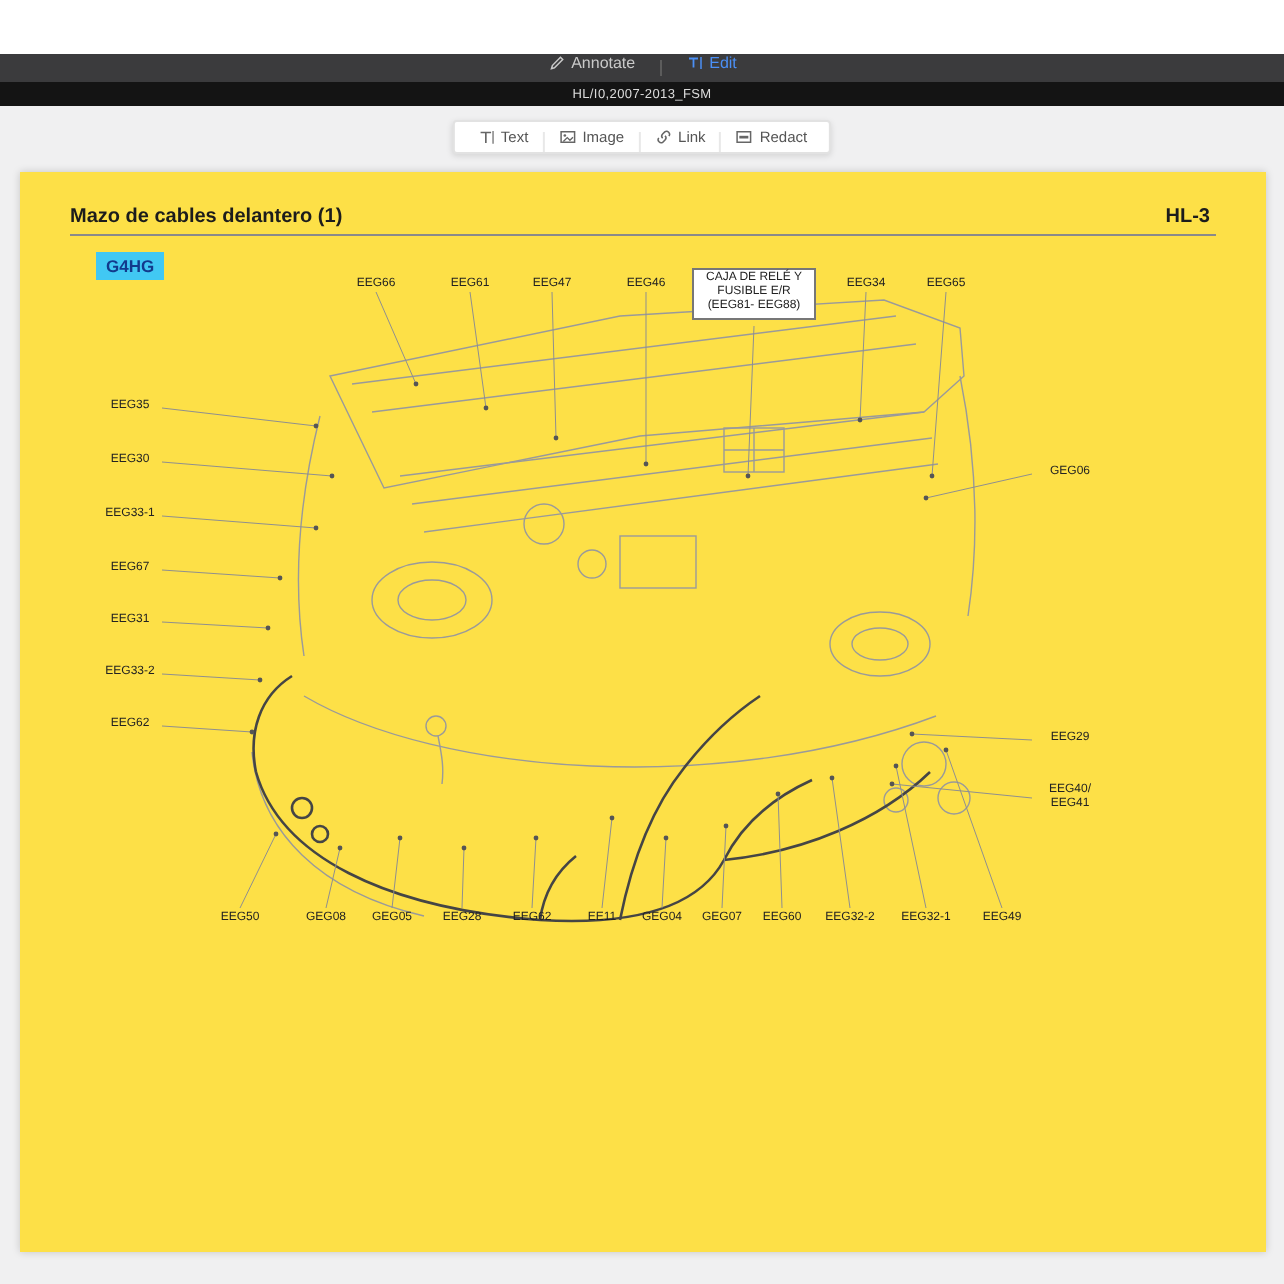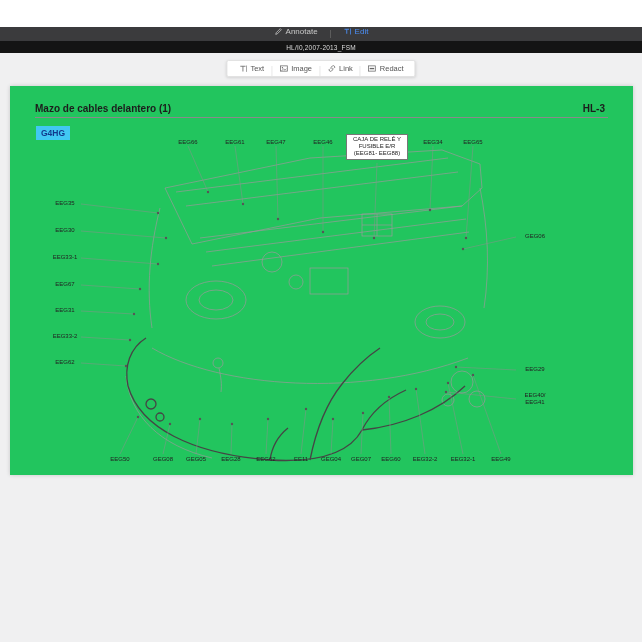--- a/index.html
+++ b/index.html
@@ -23,26 +23,26 @@
 
   .edit-toolbar { position:absolute; top:7px; left:50%; transform:translateX(-50%);
                   background:#fff; border:1px solid #e2e2e2; border-radius:2px;
                   box-shadow:0 1px 3px rgba(0,0,0,.12); display:flex; align-items:flex-end;
                   height:17px; padding:0 4px; }
   .tool-btn { display:flex; align-items:center; gap:3px; font-size:7.5px; color:#555;
               padding:0 7px; height:100%; cursor:default; }
   .tool-btn .icon svg { display:block; }
   .tool-sep { width:1px; height:10px; background:#e8e8e8; }
 
-  .page { position:absolute; left:10px; top:33px; width:623px; height:389px; background:#22c55e;
+  .page { position:absolute; left:10px; top:33px; width:623px; height:540px; background:#fde047;
           box-shadow:0 0 4px rgba(0,0,0,.18); }
   .page-title { position:absolute; top:17px; left:25px; font-size:10px; font-weight:bold; color:#1c1c1c; }
   .page-num   { position:absolute; top:17px; right:28px; font-size:10px; font-weight:bold; color:#1c1c1c;padding-left:40px; }
   .page-rule  { position:absolute; top:31px; left:25px; right:25px; border-top:1px solid #8a8a8a; }
-  .engine-badge { position:absolute; top:40px; left:26px; background:var(--highlight);
+  .engine-badge { position:absolute; top:40px; left:38px; background:var(--highlight);
                   color:#123a8c; font-weight:bold; font-size:8.5px; padding:2px 5px; }
 
   .diagram-svg { position:absolute; left:0; top:0; width:623px; height:540px; }
   .sketch  { stroke:#9a9a9a; stroke-width:.7; fill:none; }
   .harness { stroke:#454545; stroke-width:1.3; fill:none; }
   .leader  { stroke:#8f8f8f; stroke-width:.5; }
   .conn    { fill:#555; }
 
   .part-label { position:absolute; width:30px; text-align:center; font-size:6px; color:#222;
                 line-height:1.2; white-space:pre-line; }

